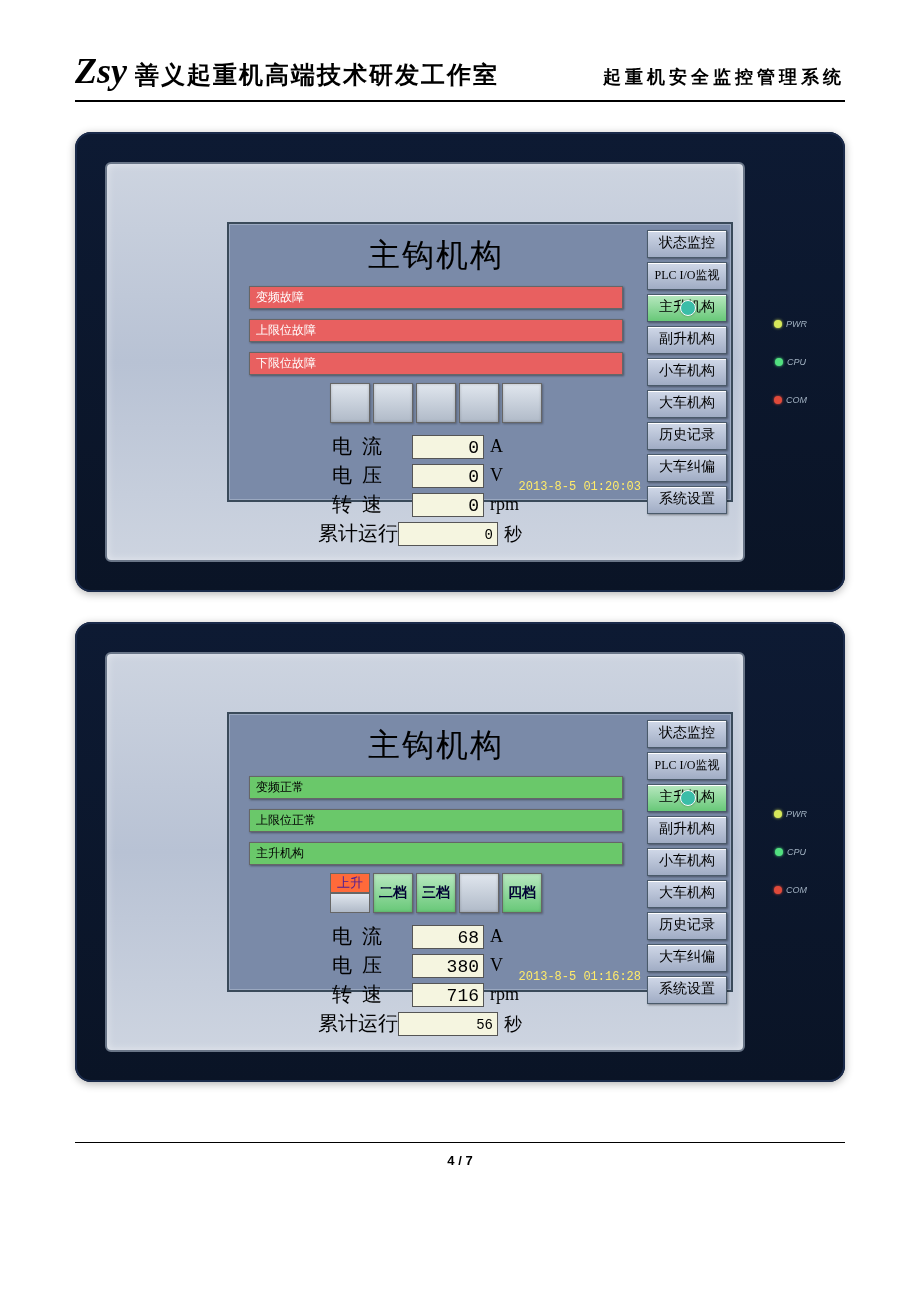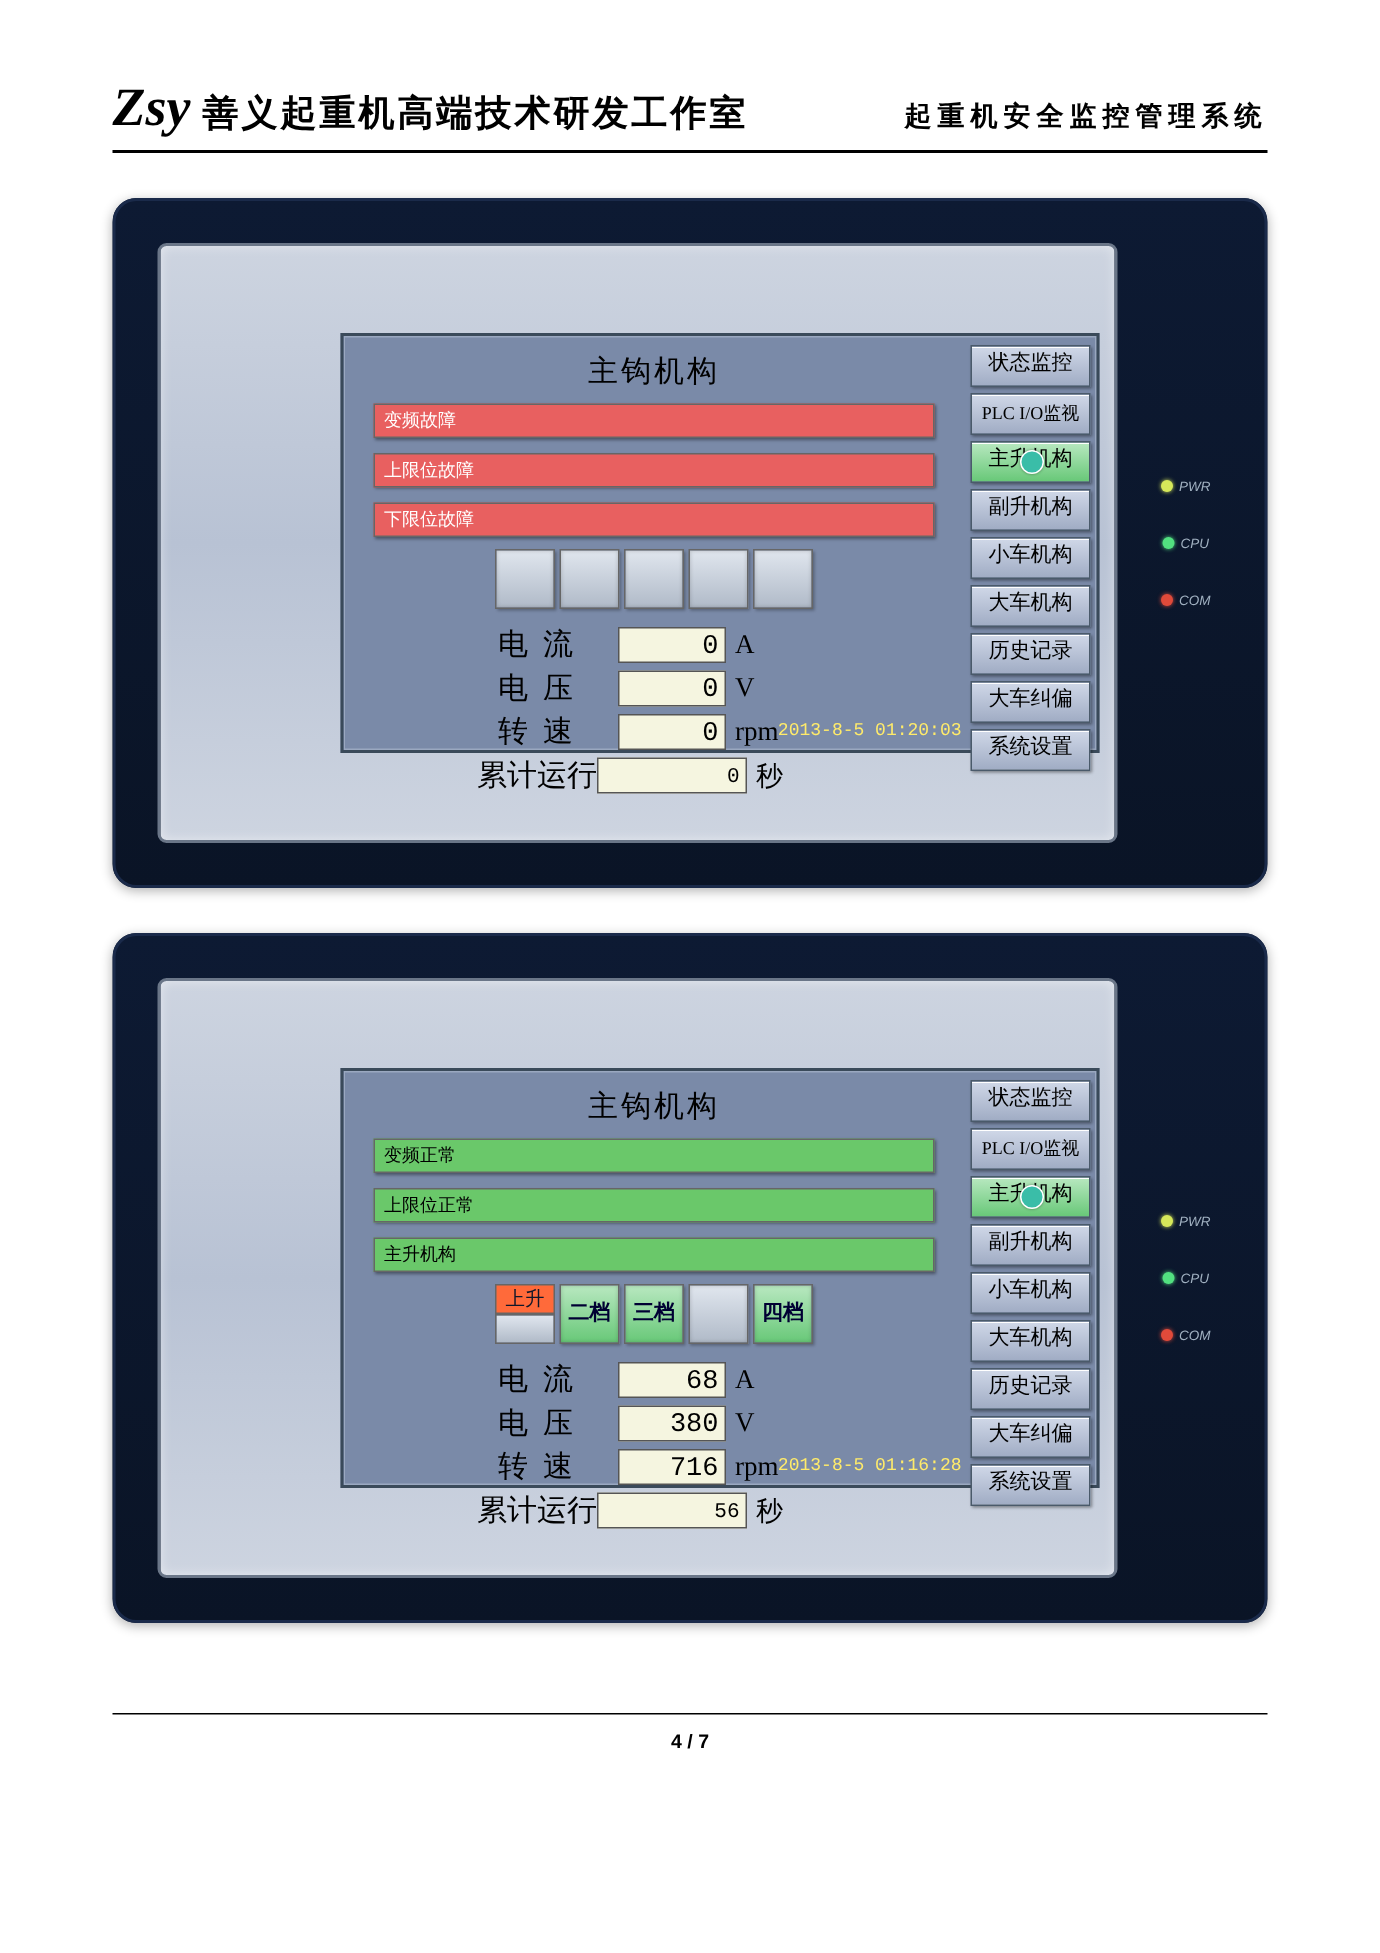--- a/index.html
+++ b/index.html
@@ -149,21 +149,21 @@
     left:32px; top:5px;
     width:14px;height:14px;
     border-radius:50%;
     background:#3abda8;
     border:1px solid #fff;
     box-shadow:0 0 2px rgba(0,0,0,0.4);
   }
   .plc-btn{font-size:12px;}
   .title {
     font-family: "SimSun", serif;
-    font-size: 20px;
+    font-size: 32px;
     text-align: center;
     color: #000;
     margin-bottom: 8px;
     letter-spacing: 2px;
   }
   .alerts {
     display: flex;
     gap: 10px;
     justify-content: center;
     margin-bottom: 8px;
@@ -212,21 +212,21 @@
     box-shadow:none;
     display:block;
   }
   .gear-box.split .half{
     position:absolute;left:0;right:0;height:50%;
     border:1px solid #666;
     display:flex;align-items:center;justify-content:center;
     font-size:13px;
     box-sizing:border-box;
   }
-  .gear-box.split .top{top:0;background:#ff6a3a;color:#0f172a;}
+  .gear-box.split .top{top:0;background:#ff6a3a;color:#4c1d95;}
   .gear-box.split .bot{bottom:0;background:linear-gradient(180deg,#e0e6ee 0%,#b0bac8 100%);}
   .gear-box.gear-active{
     background:linear-gradient(180deg,#b8e8c0 0%,#68c878 100%);
     color:#003;
     font-weight:bold;
   }
   .readings {
     font-family: "SimSun", serif;
     font-size: 20px;
     color: #000;

